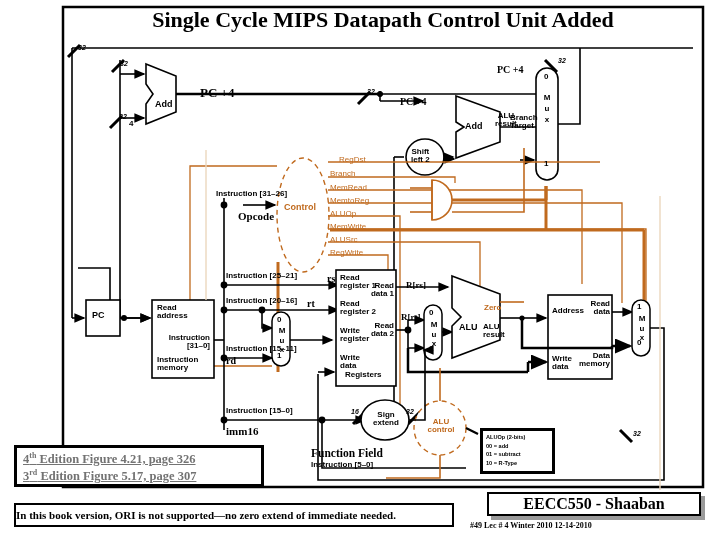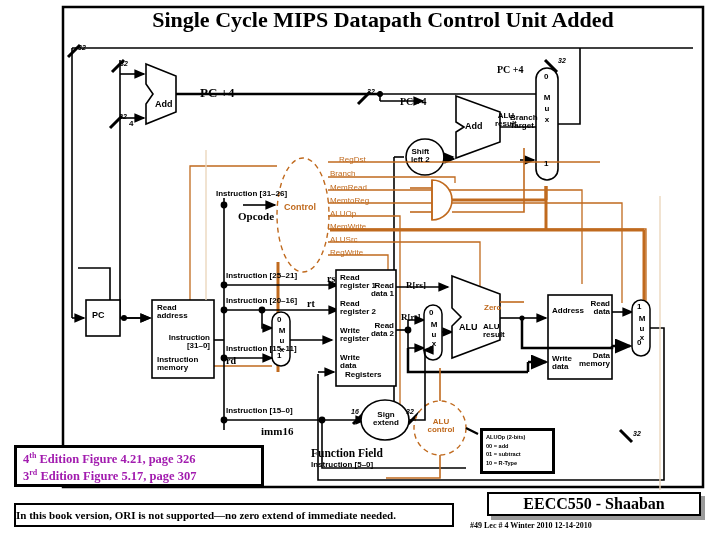--- a/index.html
+++ b/index.html
@@ -73,23 +73,24 @@
   }
   #ref-edition {
     left: 14px; top: 445px;
     width: 250px; height: 42px;
     padding: 3px 6px;
   }
   #ref-edition div {
     font-family: "Liberation Serif", serif;
     font-weight: bold;
     font-size: 12.5px;
-    color: #a21caf;
+    color: #737373;
     line-height: 1.35;
     white-space: nowrap;
+    text-decoration: underline;
   }
   #ref-edition sup { font-size: 8px; }
   #note-box {
     left: 14px; top: 503px;
     width: 440px; height: 24px;
     border-width: 2px;
     display: flex;
     align-items: center;
   }
   #note-box span {
@@ -436,21 +437,21 @@
   <div class="lbl bold s8" style="left:157px; top:356px;">Instruction
 memory</div>
 
   <div class="lbl bold s8" style="left:226px; top:272px;">Instruction [25–21]</div>
   <div class="lbl-serif lbl bold" style="left:307px; top:274px; font-size:10px;padding-left:20px;">rs</div>
   <div class="lbl bold s8" style="left:226px; top:297px;">Instruction [20–16]</div>
   <div class="lbl-serif lbl bold" style="left:307px; top:299px; font-size:10px;">rt</div>
   <div class="lbl bold s8" style="left:226px; top:345px;">Instruction [15–11]</div>
   <div class="lbl-serif lbl bold" style="left:226px; top:356px; font-size:10px;">rd</div>
   <div class="lbl bold s8" style="left:226px; top:407px;">Instruction [15–0]</div>
-  <div class="lbl-serif lbl bold" style="left:226px; top:426px; font-size:11px;margin-left:35px;">imm16</div>
+  <div class="lbl-serif lbl bold" style="left:226px; top:426px; font-size:11px;">imm16</div>
 
   <div class="lbl bold s8" style="left:340px; top:274px;">Read
 register 1</div>
   <div class="lbl bold s8" style="left:340px; top:300px;">Read
 register 2</div>
   <div class="lbl bold s8" style="left:340px; top:327px;">Write
 register</div>
   <div class="lbl bold s8" style="left:340px; top:354px;">Write
 data</div>
   <div class="lbl bold s8" style="left:368px; top:282px; text-align:right; width:26px;">Read

